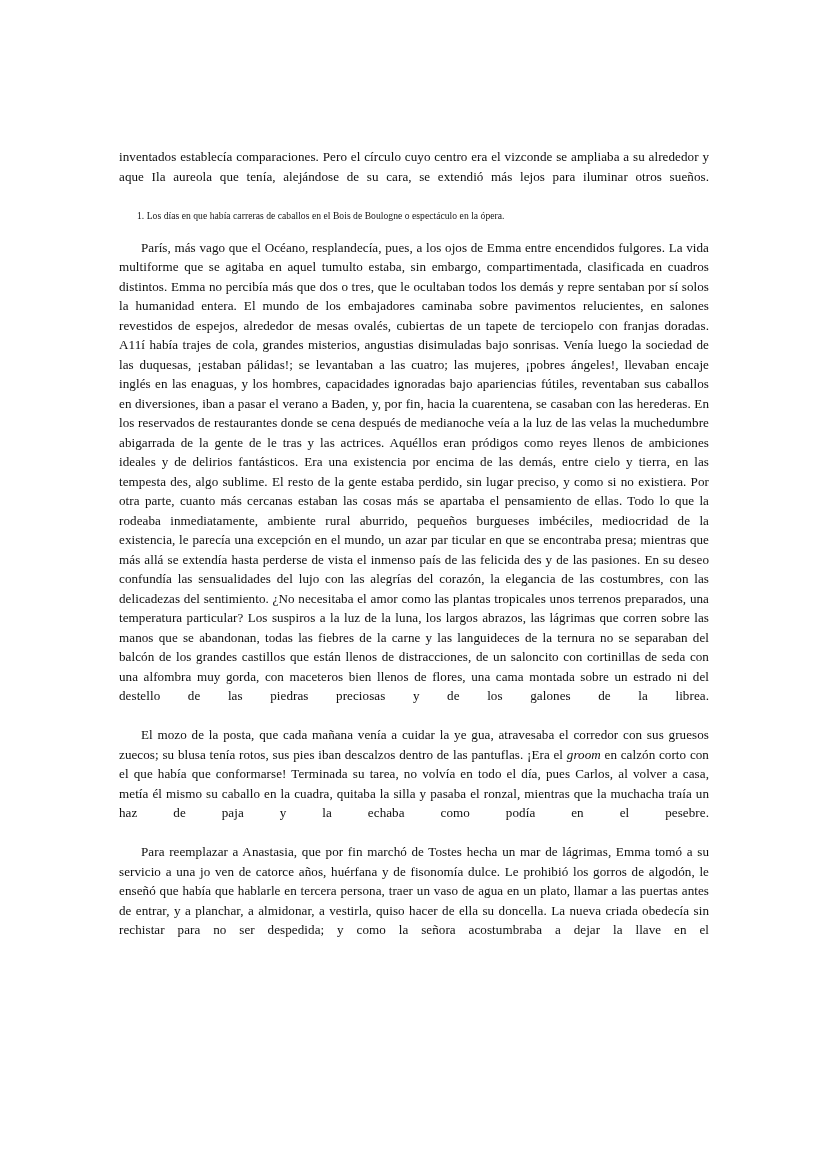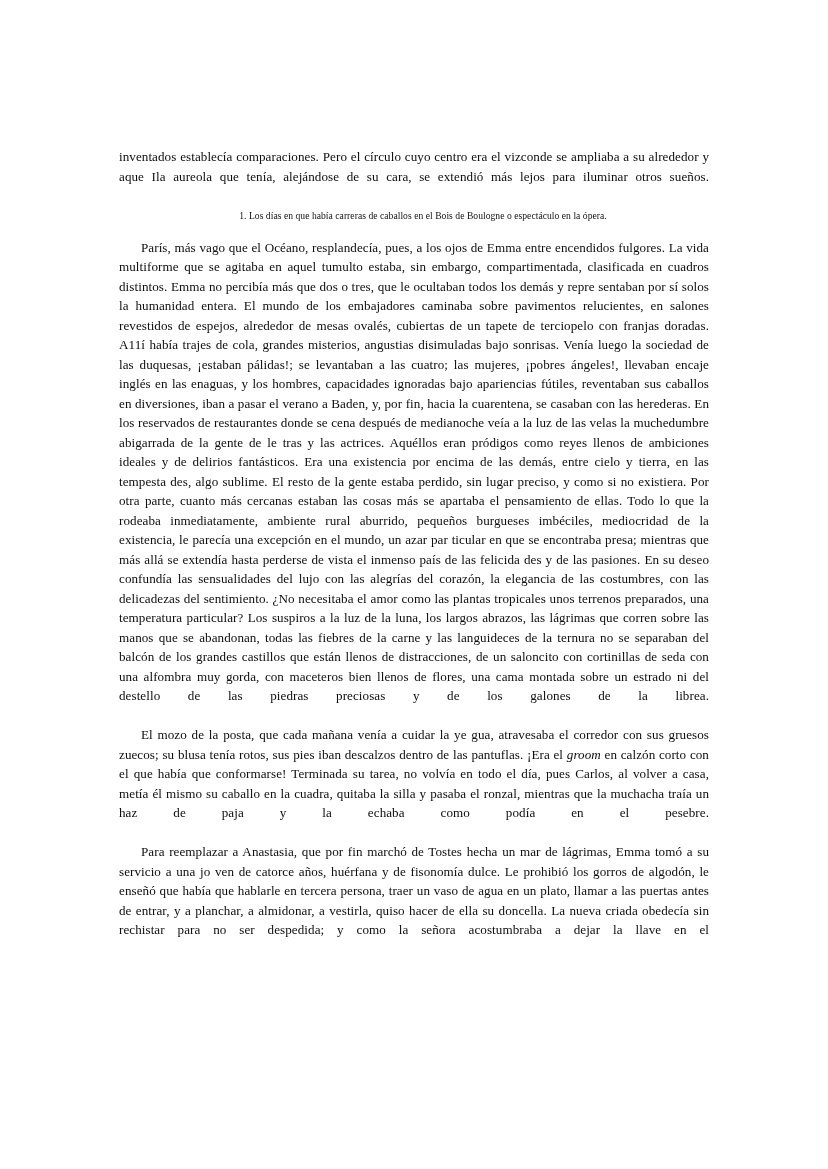--- a/index.html
+++ b/index.html
@@ -60,21 +60,21 @@
     width: 100%;
   }
 
   
   .footnote {
     margin: 0;
     padding-top: 2px;
     padding-left: 18px;
     font-size: 9.6px;
     line-height: 15px;
-    text-align: center;
+    text-align: left;
     color: #121212;
     letter-spacing: 0.004em;
   }
 
   .footnote-gap {
     height: 15px;
   }
 
   em.italic-word {
   }

